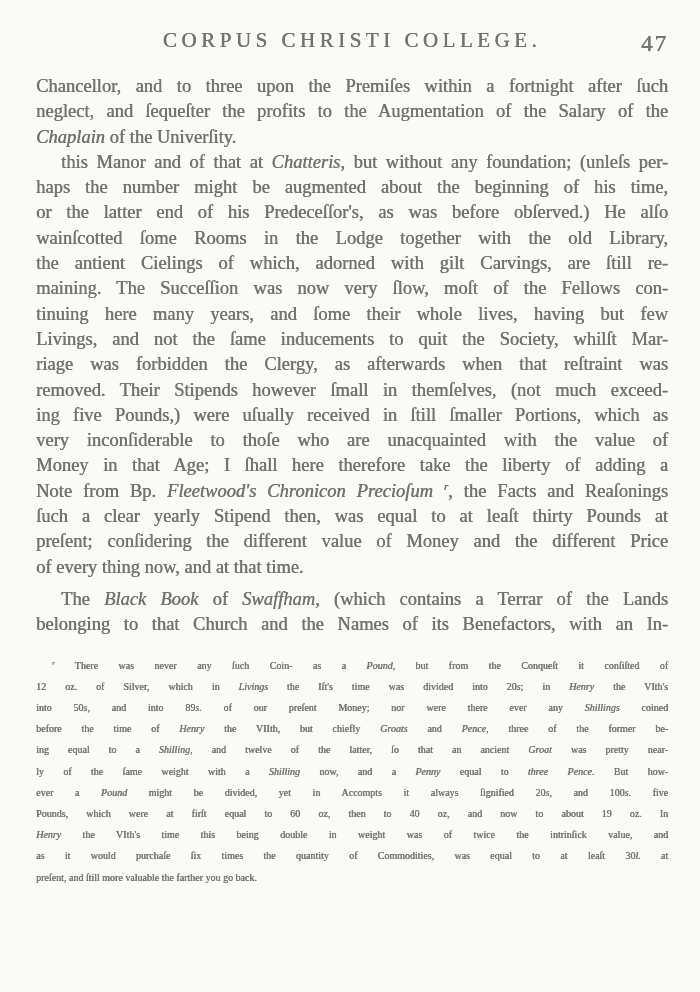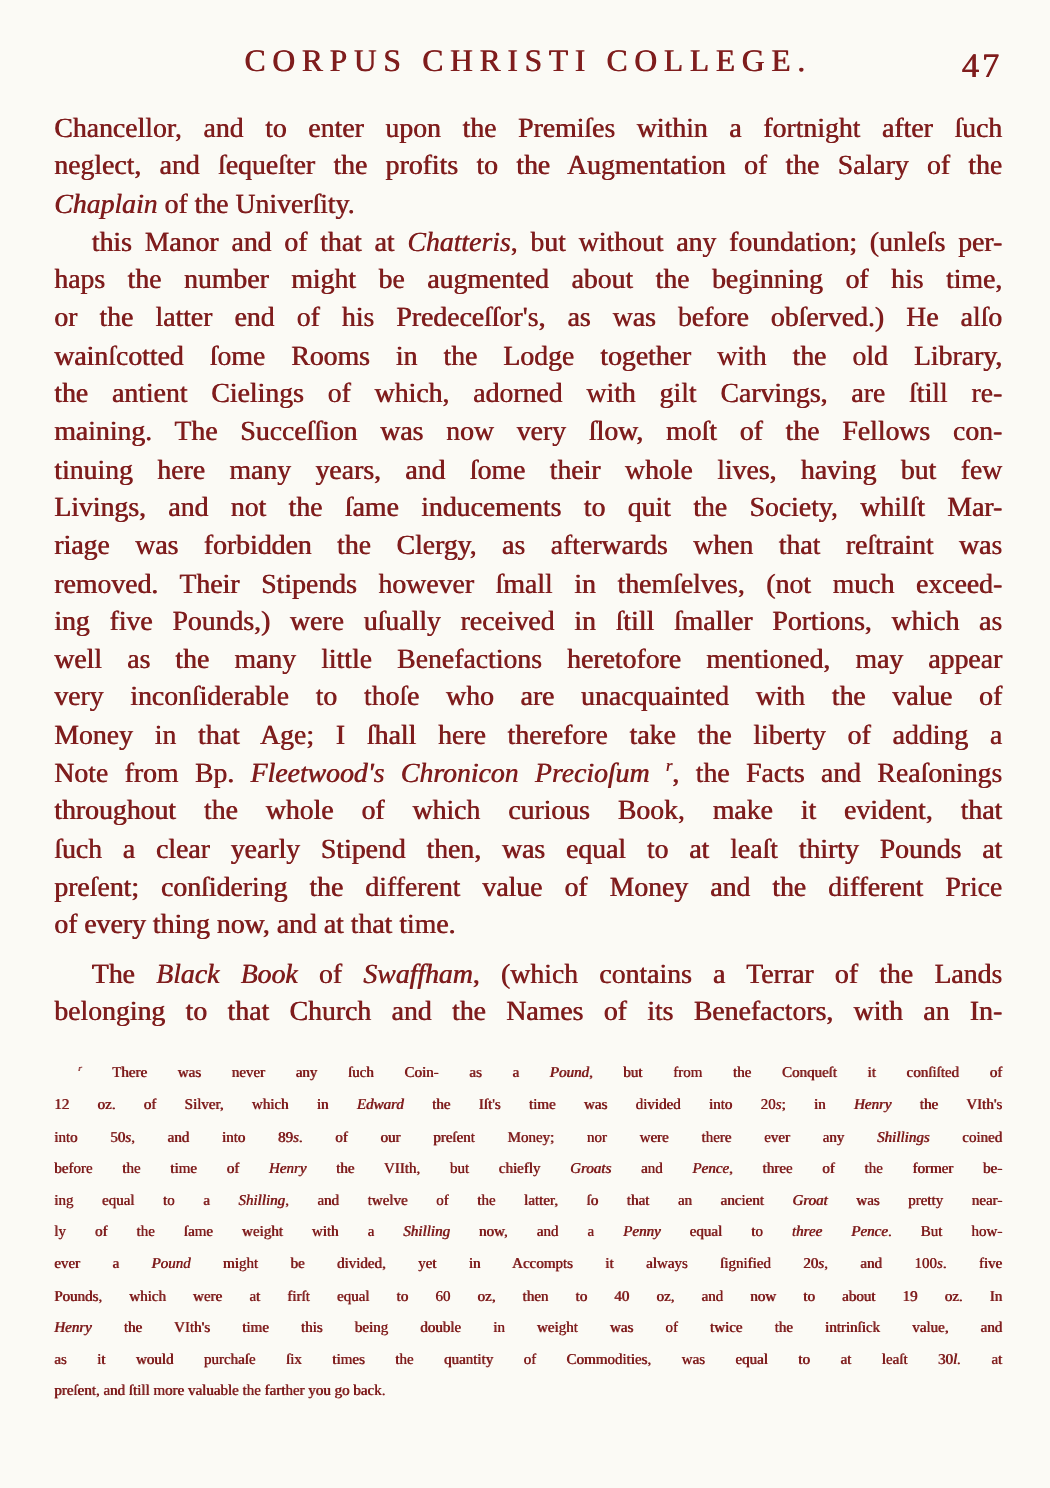--- a/index.html
+++ b/index.html
@@ -3,21 +3,21 @@
 <meta charset="utf-8">
 <style>
   html, body { margin: 0; padding: 0; }
   * { box-sizing: border-box; }
 
   .page {
     position: relative;
     width: 700px;
     height: 992px;
     background: #fbfaf5;
-    color: #7f1d1d;
+    color: #737373;
     font-family: "Liberation Serif", "DejaVu Serif", serif;
     text-shadow: 0.45px 0 0 currentColor; 
     overflow: hidden;
   }
 
   .content {
     position: absolute;
     top: 28px;
     left: 36px;
     width: 632px;
@@ -74,55 +74,53 @@
 <div class="page">
   <div class="content">
 
     <div class="header">
       <div class="title">CORPUS CHRISTI COLLEGE.</div>
       <div class="pagenum">47</div>
     </div>
 
     <div class="body-text" id="body-text">
         <div class="para">
-          <div class="line"><span>Chancellor, and to enter upon the Premiſes within a fortnight after ſuch</span></div>
+          <div class="line"><span>Chancellor, and to three upon the Premiſes within a fortnight after ſuch</span></div>
           <div class="line"><span>neglect, and ſequeſter the profits to the Augmentation of the Salary of the</span></div>
           <div class="line no-just"><span class="it">Chaplain</span><span> of the Univerſity.</span></div>
         </div>
         <div class="para indent">
           <div class="line"><span>this Manor and of that at </span><span class="it">Chatteris</span><span>, but without any foundation; (unleſs per-</span></div>
           <div class="line"><span>haps the number might be augmented about the beginning of his time,</span></div>
           <div class="line"><span>or the latter end of his Predeceſſor's, as was before obſerved.)  He alſo</span></div>
           <div class="line"><span>wainſcotted ſome Rooms in the Lodge together with the old Library,</span></div>
           <div class="line"><span>the antient Cielings of which, adorned with gilt Carvings, are ſtill re-</span></div>
           <div class="line"><span>maining.  The Succeſſion was now very ſlow, moſt of the Fellows con-</span></div>
           <div class="line"><span>tinuing here many years, and ſome their whole lives, having but few</span></div>
           <div class="line"><span>Livings, and not the ſame inducements to quit the Society, whilſt Mar-</span></div>
           <div class="line"><span>riage was forbidden the Clergy, as afterwards when that reſtraint was</span></div>
           <div class="line"><span>removed.  Their Stipends however ſmall in themſelves, (not much exceed-</span></div>
           <div class="line"><span>ing five Pounds,) were uſually received in ſtill ſmaller Portions, which as</span></div>
-          <div class="line"><span>well as the many little Benefactions heretofore mentioned, may appear</span></div>
           <div class="line"><span>very inconſiderable to thoſe who are unacquainted with the value of</span></div>
           <div class="line"><span>Money in that Age; I ſhall here therefore take the liberty of adding a</span></div>
           <div class="line"><span>Note from Bp. </span><span class="it">Fleetwood's</span><span> </span><span class="it">Chronicon Precioſum</span><span> </span><sup>r</sup><span>, the Facts and Reaſonings</span></div>
-          <div class="line"><span>throughout the whole of which curious Book, make it evident, that</span></div>
           <div class="line"><span>ſuch a clear yearly Stipend then, was equal to at leaſt thirty Pounds at</span></div>
           <div class="line"><span>preſent; conſidering the different value of Money and the different Price</span></div>
           <div class="line no-just"><span>of every thing now, and at that time.</span></div>
         </div>
         <div class="para indent">
           <div class="line"><span>The </span><span class="it">Black Book</span><span> of </span><span class="it">Swaffham</span><span>, (which contains a Terrar of the Lands</span></div>
           <div class="line"><span>belonging to that Church and the Names of its Benefactors, with an In-</span></div>
         </div>
       </div>
 
     <div class="footnote" id="footnote">
         <div class="para indent">
           <div class="line"><sup>r</sup><span> There was never any ſuch Coin- as a </span><span class="it">Pound</span><span>, but from the Conqueſt it conſiſted of</span></div>
-          <div class="line"><span>12 oz. of Silver, which in </span><span class="it">Edward</span><span> the Iſt's time was divided into 20</span><span class="it">s</span><span>; in </span><span class="it">Henry</span><span> the VIth's</span></div>
+          <div class="line"><span>12 oz. of Silver, which in </span><span class="it">Livings</span><span> the Iſt's time was divided into 20</span><span class="it">s</span><span>; in </span><span class="it">Henry</span><span> the VIth's</span></div>
           <div class="line"><span>into 50</span><span class="it">s</span><span>, and into 89</span><span class="it">s</span><span>. of our preſent Money; nor were there ever any </span><span class="it">Shillings</span><span> coined</span></div>
           <div class="line"><span>before the time of </span><span class="it">Henry</span><span> the VIIth, but chiefly </span><span class="it">Groats</span><span> and </span><span class="it">Pence</span><span>, three of the former be-</span></div>
           <div class="line"><span>ing equal to a </span><span class="it">Shilling</span><span>, and twelve of the latter, ſo that an ancient </span><span class="it">Groat</span><span> was pretty near-</span></div>
           <div class="line"><span>ly of the ſame weight with a </span><span class="it">Shilling</span><span> now, and a </span><span class="it">Penny</span><span> equal to </span><span class="it">three Pence</span><span>.  But how-</span></div>
           <div class="line"><span>ever a </span><span class="it">Pound</span><span> might be divided, yet in Accompts it always ſignified 20</span><span class="it">s</span><span>, and 100</span><span class="it">s</span><span>. five</span></div>
           <div class="line"><span>Pounds, which were at firſt equal to 60 oz, then to 40 oz, and now to about 19 oz.  In</span></div>
           <div class="line"><span class="it">Henry</span><span> the VIth's time this being double in weight was of twice the intrinſick value, and</span></div>
           <div class="line"><span>as it would purchaſe ſix times the quantity of Commodities, was equal to at leaſt 30</span><span class="it">l.</span><span> at</span></div>
           <div class="line no-just"><span>preſent, and ſtill more valuable the farther you go back.</span></div>
         </div>

